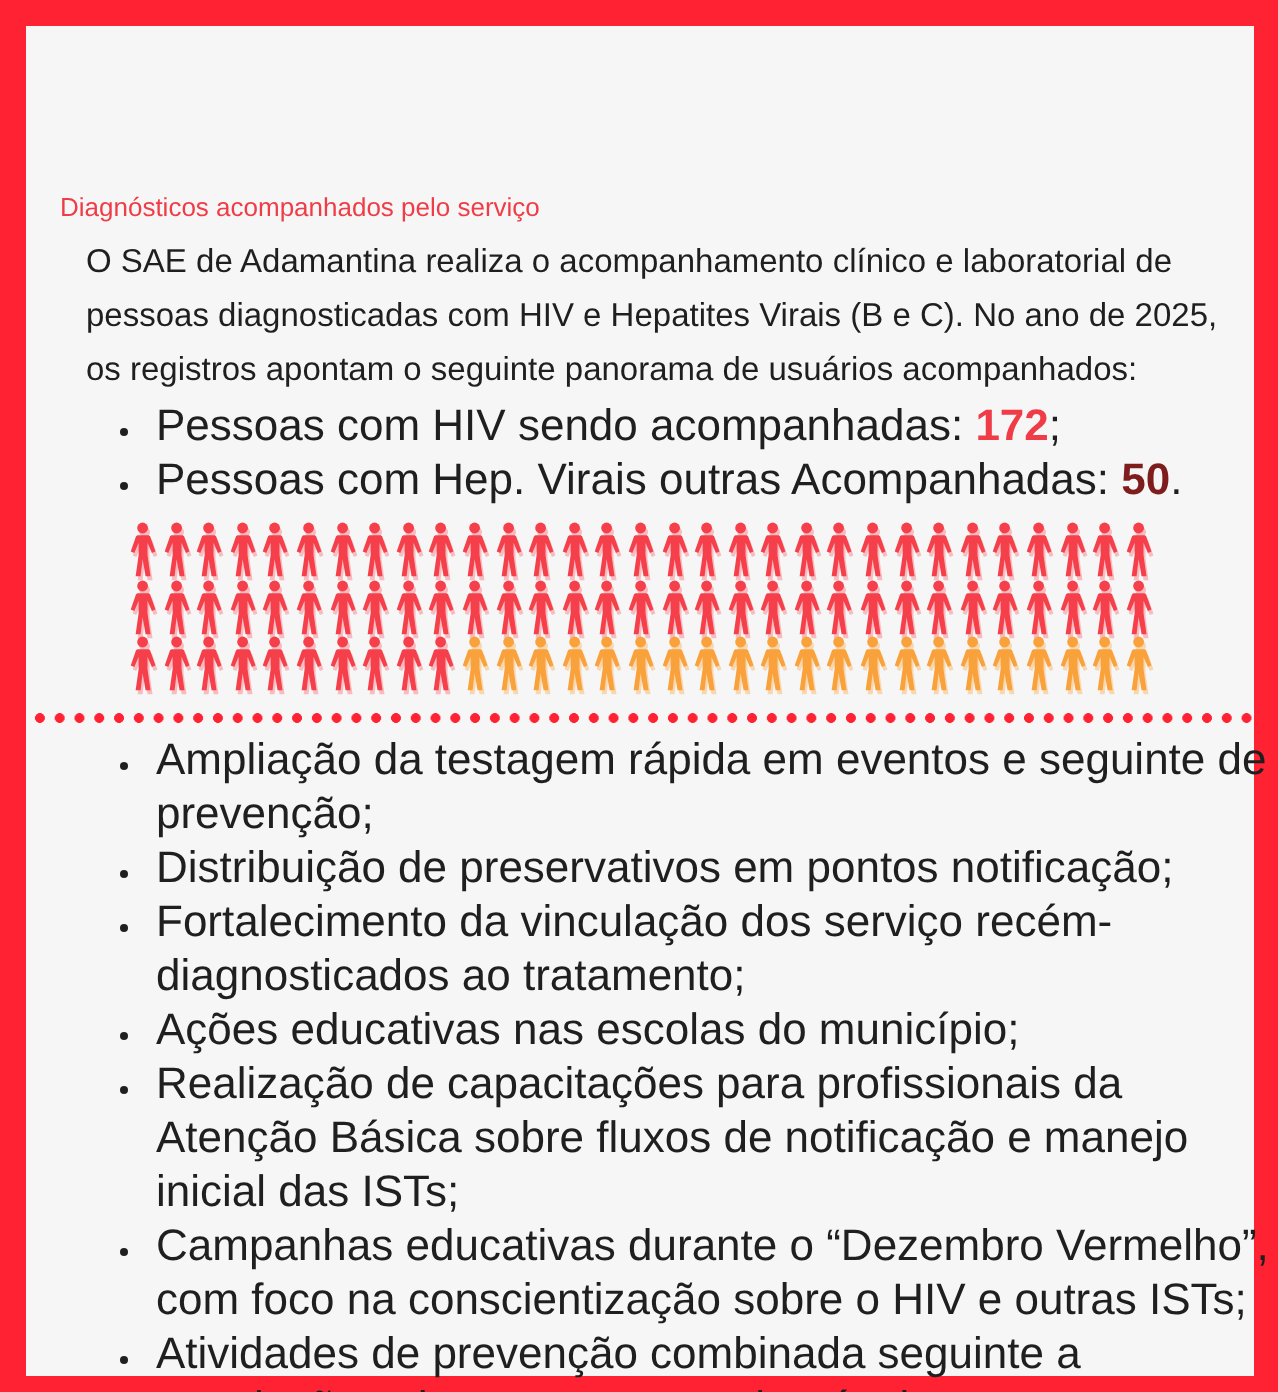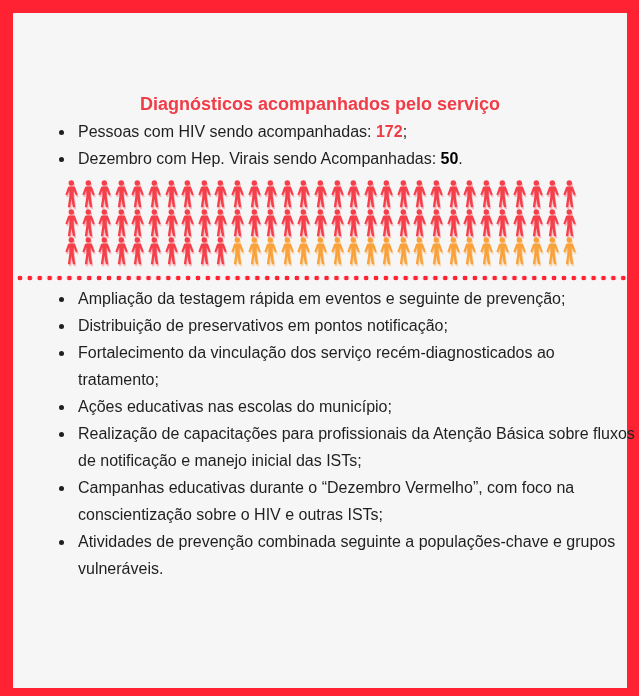--- a/index.html
+++ b/index.html
@@ -12,37 +12,36 @@
   }
   .content {
     position:absolute; left:13px; top:13px;
     width:614px; height:675px;
     background:#f7f6f6;
     box-sizing:border-box;
     padding:80px 17px 0 17px;
     color:#1f1f1f;
   }
   .section-title {
-    text-align:center;
-    font-weight:bold;
-    font-size:18px;
+    font-weight:normal;
+    font-size:13px;
     color:#f03c47;
     margin:0 0 3px 0;
     line-height:22px;
   }
   .intro {
     font-size:16.5px;
     line-height:27px;
     margin:0 0 0 13px;
     width:582px;
   }
   ul.stats, ul.actions {
     margin:0;
     padding:0 0 0 45px;
-    font-size:16px;
+    font-size:22px;
     line-height:27px;
   }
   ul.stats li, ul.actions li { padding-left:3px; }
   ul.stats li::marker, ul.actions li::marker { color:#1f1f1f; font-size:15px; }
   ul.stats strong { font-weight:bold; }
   .pictogram { margin:8px 0 0 33px; width:516px; }
   .picto-row { display:flex; height:28.5px; }
   svg.person { width:16.6px; height:28px; flex:0 0 16.6px; }
   svg.person.red    { filter:drop-shadow(1.6px 2px 0 rgba(245,64,76,0.32)); }
   svg.person.orange { filter:drop-shadow(1.6px 2px 0 rgba(249,162,60,0.38)); }
@@ -57,24 +56,25 @@
   ul.actions { width:560px; }
 </style>
 </head>
 <body>
 
 <div class="page">
   <div class="content">
 
     <h2 class="section-title">Diagnósticos acompanhados pelo serviço</h2>
 
+    <p class="intro">O SAE de Adamantina realiza o acompanhamento clínico e laboratorial de pessoas diagnosticadas com HIV e Hepatites Virais (B e C). No ano de 2025, os registros apontam o seguinte panorama de usuários acompanhados:</p>
 
     <ul class="stats">
         <li><span>Pessoas com HIV sendo acompanhadas: </span><strong style="color: rgb(240, 60, 71);">172</strong>;</li>
-        <li><span>Dezembro com Hep. Virais sendo Acompanhadas: </span><strong style="color: #000000;">50</strong>.</li>
+        <li><span>Pessoas com Hep. Virais outras Acompanhadas: </span><strong style="color: #7f1d1d;">50</strong>.</li>
       </ul>
 
     <div class="pictogram">
         <div class="picto-row">
           <svg class="person red" viewBox="0 0 34 58">
             <circle cx="17" cy="6.2" r="5.6" fill="#f5404c"></circle>
             <path fill="#f5404c" d="M11.4 13.6 h11.2 c1 0 1.9 .6 2.3 1.5 L30.3 30.6 l-3.7 1.5 -4.5 -10.6 V34.2 l3.1 22 h-5.1 L17 38.6 14.9 56.2 h-5.1 l3.1 -22 V21.5 L8.4 32.1 4.7 30.6 l5.4 -15.5 c.4 -.9 1.3 -1.5 2.3 -1.5 Z"></path>
           </svg>
           <svg class="person red" viewBox="0 0 34 58">
             <circle cx="17" cy="6.2" r="5.6" fill="#f5404c"></circle>

